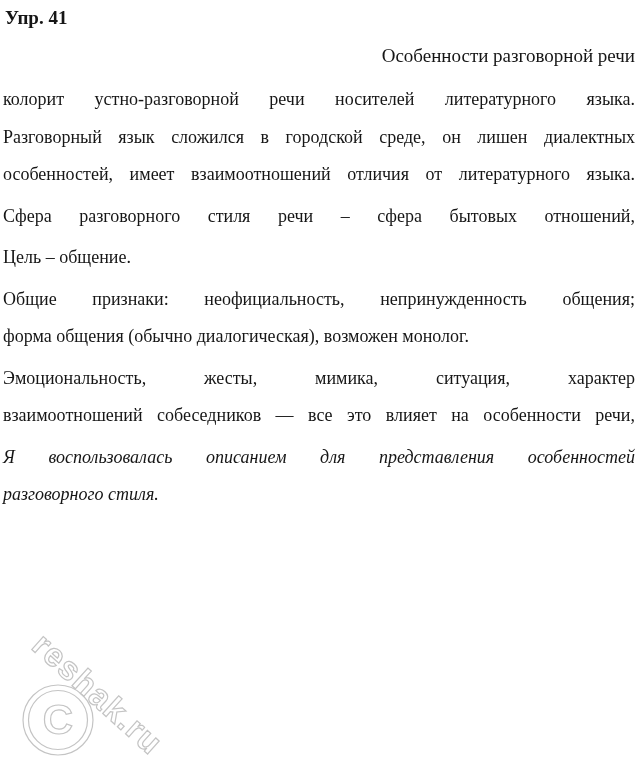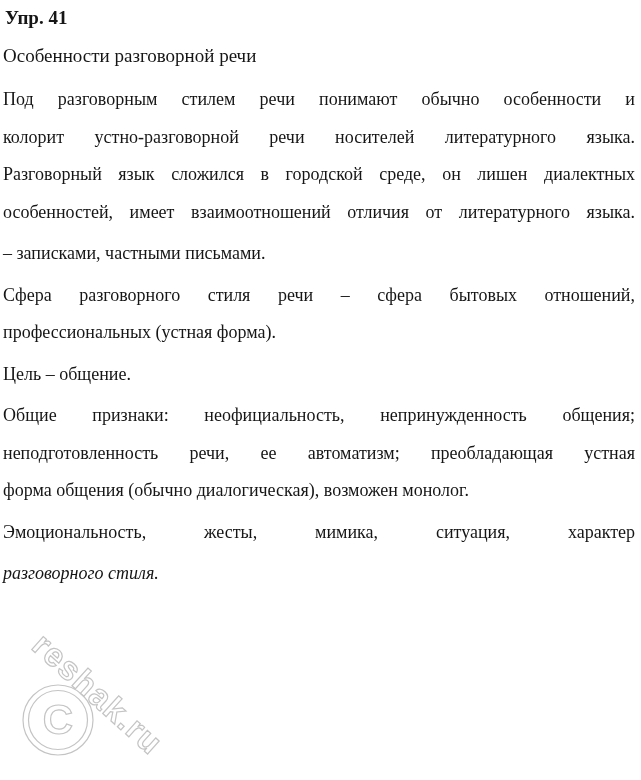--- a/index.html
+++ b/index.html
@@ -33,21 +33,21 @@
     padding: 0 6px 9px 3px;
   }
   .exercise {
     font-weight: 700;
     font-size: 19px;
     line-height: 22px;
     padding-top: 7px;
     padding-left: 2px;
   }
   .title {
-    text-align: left;
+    text-align: right;
     font-size: 19px;
     line-height: 24px;
     margin-top: 15px;
   }
   .paras {
     margin-top: 13px;
   }
   .para {
     margin: 0 0 4px 0;
   }
@@ -81,42 +81,40 @@
     </g>
   </svg>
 
   <div class="content">
     <div class="exercise">Упр. 41</div>
 
     <div class="title">Особенности разговорной речи</div>
 
     <div class="paras" id="paragraphs">
         <div class="para">
-          <div class="line">Под разговорным стилем речи понимают обычно особенности и</div>
           <div class="line">колорит устно-разговорной речи носителей литературного языка.</div>
           <div class="line">Разговорный язык сложился в городской среде, он лишен диалектных</div>
           <div class="line">особенностей, имеет взаимоотношений отличия от литературного языка.</div>
         </div>
         <div class="para">
-          <div class="line last-left">– записками, частными письмами.</div>
         </div>
         <div class="para">
           <div class="line">Сфера разговорного стиля речи – сфера бытовых отношений,</div>
-          <div class="line last-left">профессиональных (устная форма).</div>
         </div>
         <div class="para">
           <div class="line last-left">Цель – общение.</div>
         </div>
         <div class="para">
           <div class="line">Общие признаки: неофициальность, непринужденность общения;</div>
-          <div class="line">неподготовленность речи, ее автоматизм; преобладающая устная</div>
           <div class="line last-left">форма общения (обычно диалогическая), возможен монолог.</div>
         </div>
         <div class="para">
           <div class="line">Эмоциональность, жесты, мимика, ситуация, характер</div>
+          <div class="line">взаимоотношений собеседников — все это влияет на особенности речи,</div>
         </div>
         <div class="para italic">
+          <div class="line">Я воспользовалась описанием для представления особенностей</div>
           <div class="line last-left">разговорного стиля.</div>
         </div>
       </div>
   </div>
 
 </div>
 
 </body></html>

